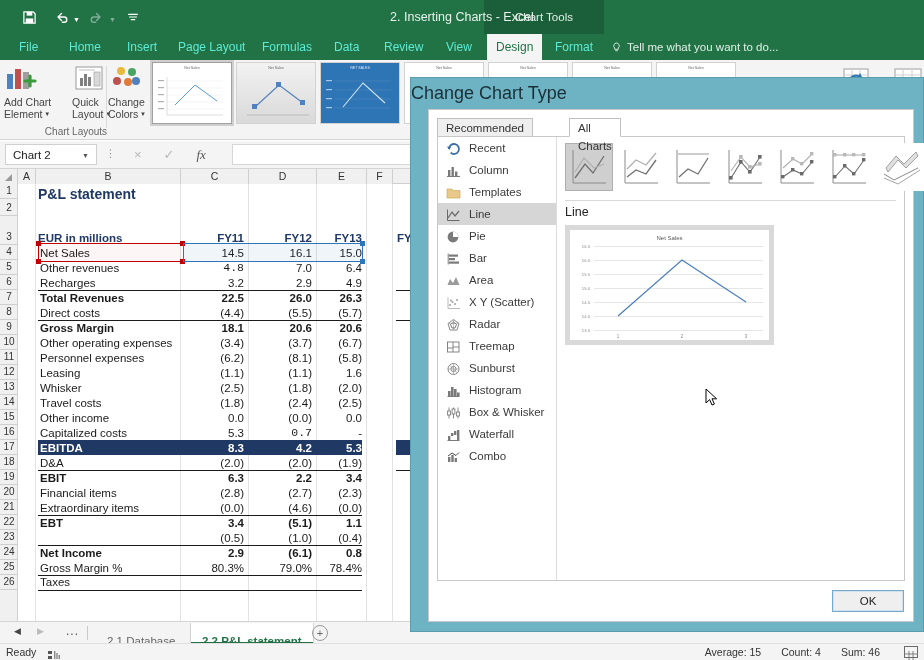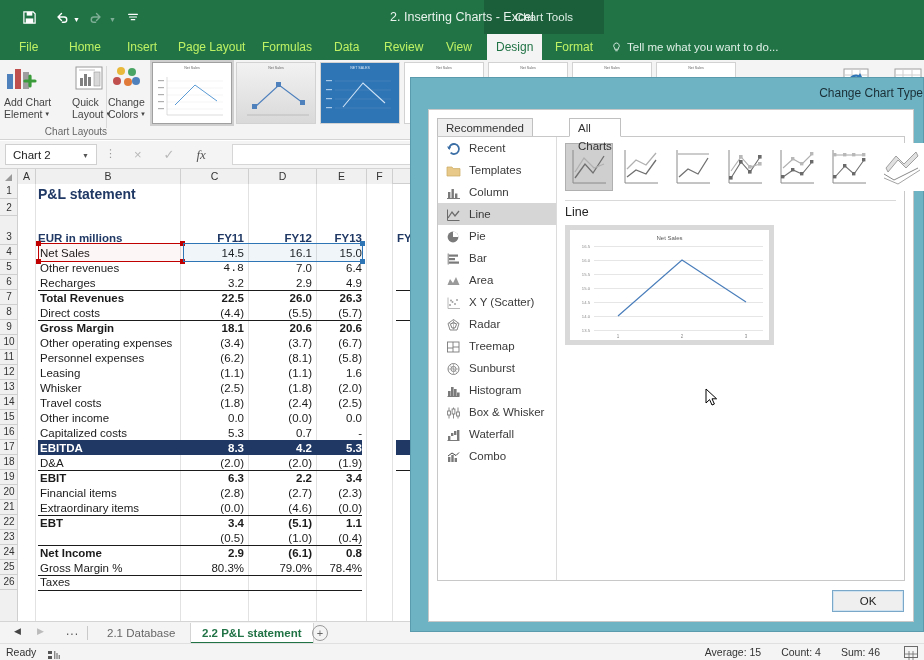--- a/index.html
+++ b/index.html
@@ -30,21 +30,21 @@
     text-align:center; line-height:34px;
   }
 
   
   .tabstrip {
     position:absolute; left:0; top:34px; width:924px; height:26px;
     background:#217346;
   }
   .tab {
     position:absolute; top:0; height:26px; line-height:26px;
-    color:#bef264; font-size:12px; padding:0 9px; white-space:nowrap;
+    color:#5eead4; font-size:12px; padding:0 9px; white-space:nowrap;
   }
   .tab.active { background:#f4f4f4; color:#217346; }
   .tellme { position:absolute; top:0; height:26px; line-height:26px; color:#dff0e6; font-size:11.5px; }
   .bulb { display:inline-block; width:9px; height:11px; vertical-align:-2px; margin-right:6px; }
 
   
   .ribbon {
     position:absolute; left:0; top:60px; width:924px; height:80px;
     background:#f4f4f4; border-bottom:1px solid #d4d4d4;
   }
@@ -116,38 +116,38 @@
   .vscroll { position:absolute; right:0; top:169px; width:13px; height:437px; background:#f0f0f0; border-left:1px solid #d8d8d8;}
   .vthumb { position:absolute; left:1px; top:16px; width:11px; height:150px; background:#cdcdcd; }
 
   
   .sheetbar { position:absolute; left:0; top:621px; width:924px; height:22px; background:#f4f4f4; border-top:1px solid #d4d4d4; }
   .nav-arrows { position:absolute; left:14px; top:4px; font-size:9px; color:#444; }
   .nav-arrows span { margin-right:16px; }
   .nav-arrows .dim { color:#bbb; }
   .nav-dots { position:absolute; left:66px; top:2px; font-size:12px; color:#555; letter-spacing:1px; }
   .sheet-div { position:absolute; left:87px; top:4px; width:1px; height:14px; background:#c9c9c9; }
-  .stab { position:absolute; top:1px; height:21px; line-height:21px; font-size:11.5px; padding:0 11px; color:#666; }
+  .stab { position:absolute; top:1px; height:21px; line-height:21px; font-size:11.5px; padding:8px 11px; color:#666; }
   .stab.active { background:#fff; color:#217346; font-weight:bold; border-left:1px solid #d4d4d4; border-right:1px solid #d4d4d4; }
   .stab.active:after { content:''; position:absolute; left:0; bottom:0; width:100%; height:2px; background:#217346; }
   .addsheet { position:absolute; top:3px; width:16px; height:16px; border:1px solid #9a9a9a; border-radius:50%; color:#666; font-size:11px; text-align:center; line-height:14px; }
 
   
   .statusbar { position:absolute; left:0; top:643px; width:924px; height:17px; background:#f4f4f4; border-top:1px solid #e0e0e0; }
   .st-ready { position:absolute; left:6px; top:2px; font-size:10.5px; color:#333; }
   .st-icon { position:absolute; left:48px; top:3px; width:12px; height:11px; }
   .st-stats { position:absolute; right:44px; top:2px; font-size:10.5px; color:#333; }
   .st-stats span { margin-left:20px; }
   .st-viewbtn { position:absolute; right:6px; top:2px; width:14px; height:12px; border:1px solid #6b6b6b; }
 
   
   .dlg { position:absolute; left:410px; top:77px; width:514px; height:555px;
          background:#6db3c4; border:1px solid #5a9cad; }
   .dlg-title { position:absolute; left:0; top:0; width:100%; height:31px;
-               line-height:31px; text-align:right; color:#1b2f36; font-size:12px; }
+               line-height:31px; text-align:left; color:#1b2f36; font-size:18px; }
   .dlg-body { position:absolute; left:17px; top:31px; right:9px; bottom:9px; background:#fff; border:1px solid #c8c8c8; }
   .dlg-tabs { position:absolute; left:8px; top:8px; height:19px; }
   .dtab { position:absolute; top:0; height:19px; line-height:18px; font-size:11.5px;
           padding:0 8px; border:1px solid #c0c0c0; background:#efefef; color:#333; }
   .dtab.active { background:#fff; border-bottom-color:#fff; font-weight:normal; z-index:3; }
   .dlg-pane { position:absolute; left:8px; top:26px; right:8px; bottom:40px; border:1px solid #c8c8c8; background:#fff; }
   .cat-list { position:absolute; left:0; top:0; width:119px; height:100%; background:#fff; border-right:1px solid #dcdcdc; }
   .cat { position:relative; height:22px; line-height:22px; font-size:11.5px; color:#3a3a3a; padding-left:31px; white-space:nowrap; }
   .cat.sel { background:#d6d6d6; }
   .cat-ico { position:absolute; left:8px; top:4px; width:15px; height:14px; }
@@ -495,21 +495,21 @@
     <div class="cell num" style="left:234px;top:212px; width:60px;">(2.4)</div>
     <div class="cell num" style="left:302px;top:212px; width:42px;">(2.5)</div>
 
     <div class="cell" style="left:22px; top:227px;">Other income</div>
     <div class="cell num" style="left:166px;top:227px; width:60px;">0.0</div>
     <div class="cell num" style="left:234px;top:227px; width:60px;">(0.0)</div>
     <div class="cell num" style="left:302px;top:227px; width:42px;">0.0</div>
 
     <div class="cell" style="left:22px; top:242px;">Capitalized costs</div>
     <div class="cell num" style="left:166px;top:242px; width:60px;">5.3</div>
-    <div class="cell num" style="left:234px;top:242px; width:60px;">0.7</div>
+    <div class="cell num" style="left:234px;top:242px; width:60px;font-family:Liberation Mono, monospace;">0.7</div>
     <div class="cell num" style="left:302px;top:242px; width:42px;">-</div>
 
     <div class="ebitda-band" style="left:20px; top:256px; width:324px; height:15px;">
       <div class="cell" style="left:2px; top:1px;">EBITDA</div>
       <div class="cell num" style="left:146px;top:1px; width:60px;">8.3</div>
       <div class="cell num" style="left:214px;top:1px; width:60px;">4.2</div>
       <div class="cell num" style="left:282px;top:1px; width:42px;">5.3</div>
     </div>
     <div class="ebitda-band" style="left:378px; top:256px; width:22px; height:15px;"></div>
 
@@ -635,35 +635,35 @@
         <div class="cat">
           <span class="cat-ico"><svg width="15" height="14" viewBox="0 0 15 14">
                 <path d="M3 7a5 5 0 1 1 1.6 3.7" fill="none" stroke="#3a6ea5" stroke-width="1.8"></path>
                 <path d="M1 4.5l4 0.4-1.6 3z" fill="#3a6ea5"></path>
               </svg></span>
           <span>Recent</span>
         </div>
 
         <div class="cat">
           <span class="cat-ico"><svg width="15" height="14" viewBox="0 0 15 14">
-                <path d="M1 3h5l1.2 1.6H14V12H1z" fill="#e8c98a" stroke="#c8a95e" stroke-width="0.7"></path>
-              </svg></span>
-          <span>Templates</span>
-        </div>
-
-        <div class="cat">
-          <span class="cat-ico"><svg width="15" height="14" viewBox="0 0 15 14">
                 <g fill="#7a7a7a">
                   <rect x="2" y="6" width="2.4" height="6"></rect>
                   <rect x="5.5" y="3" width="2.4" height="9"></rect>
                   <rect x="9" y="7.5" width="2.4" height="4.5"></rect>
                 </g>
                 <path d="M1 12.5h13" stroke="#7a7a7a"></path>
               </svg></span>
           <span>Column</span>
+        </div>
+
+        <div class="cat">
+          <span class="cat-ico"><svg width="15" height="14" viewBox="0 0 15 14">
+                <path d="M1 3h5l1.2 1.6H14V12H1z" fill="#e8c98a" stroke="#c8a95e" stroke-width="0.7"></path>
+              </svg></span>
+          <span>Templates</span>
         </div>
 
         <div class="cat sel">
           <span class="cat-ico"><svg width="15" height="14" viewBox="0 0 15 14">
                 <polyline points="2,10 6,4 9,8 13,3" fill="none" stroke="#6b6b6b" stroke-width="1.3"></polyline>
                 <path d="M1.5 12.5h12" stroke="#6b6b6b"></path>
                 <path d="M1.5 1.5v11" stroke="#6b6b6b"></path>
               </svg></span>
           <span>Line</span>
         </div>

